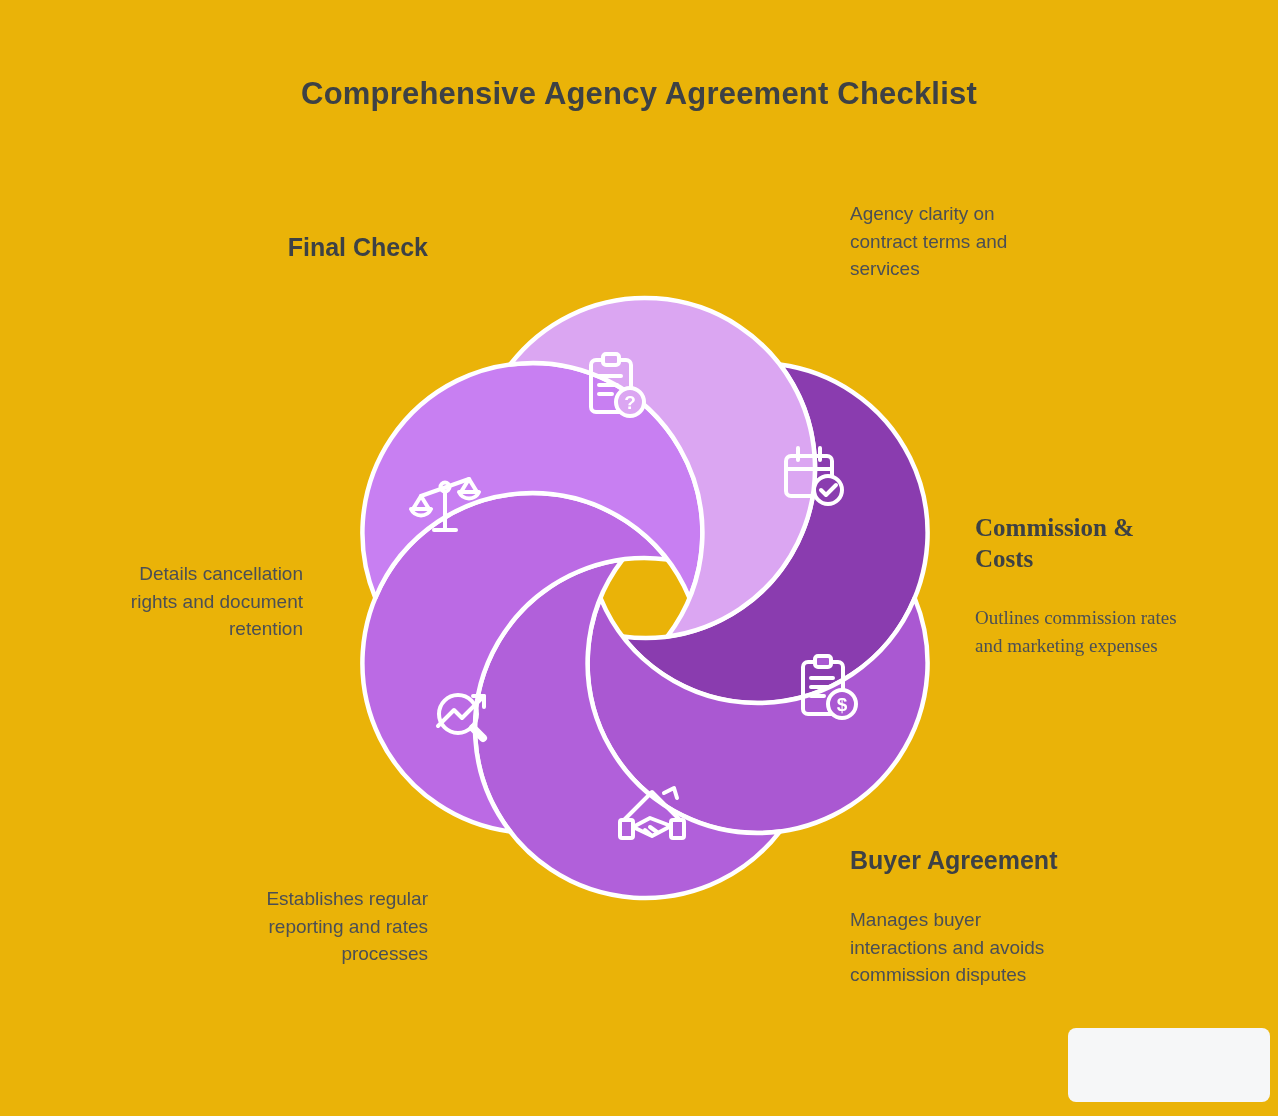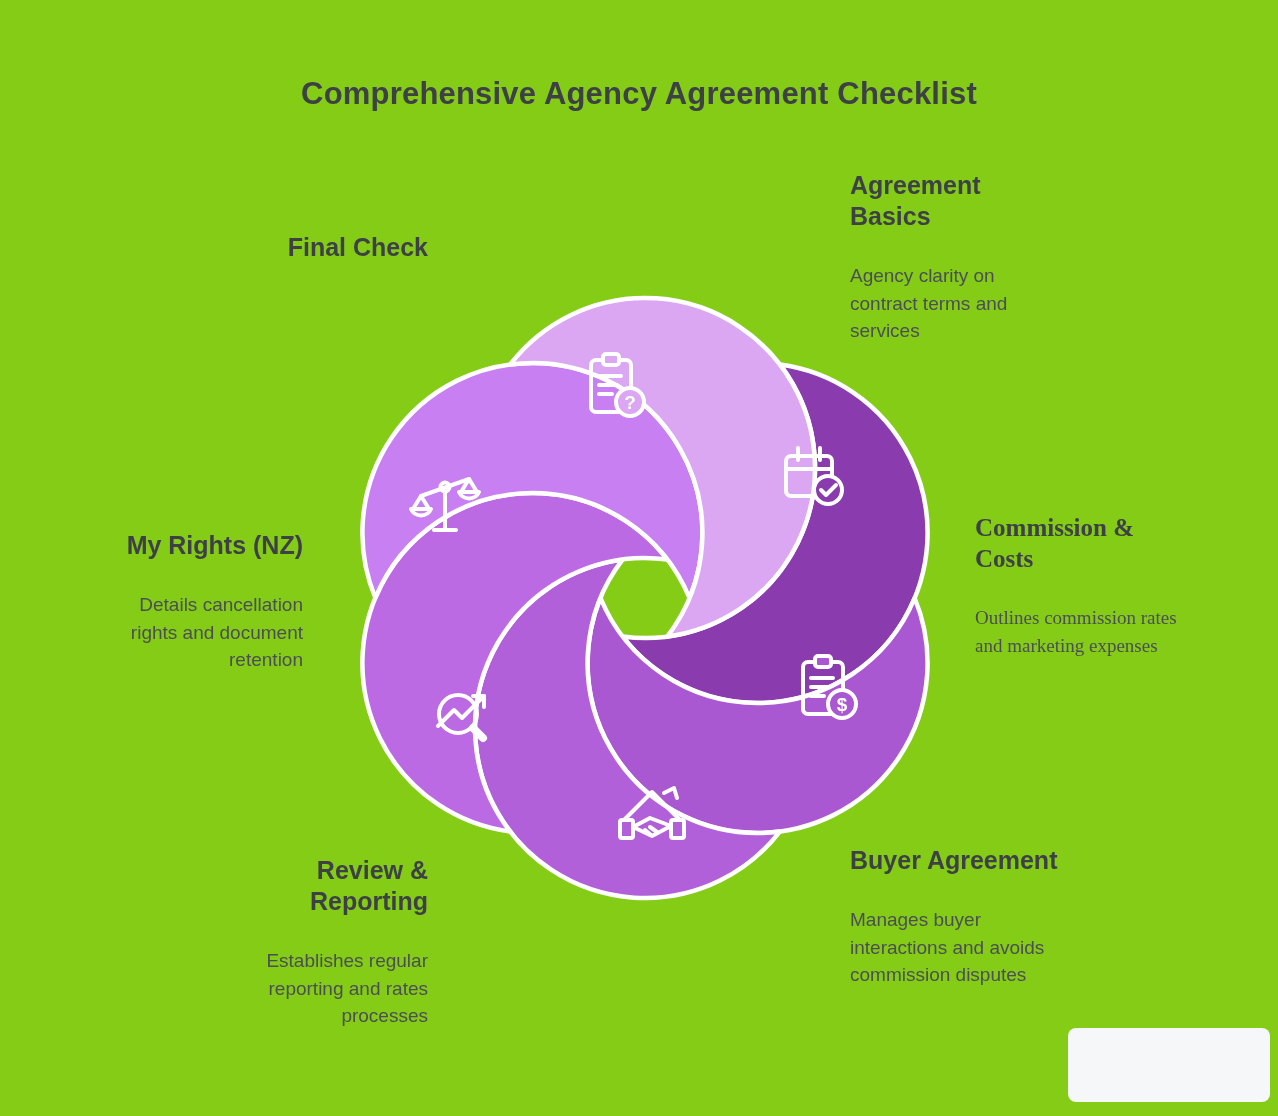--- a/index.html
+++ b/index.html
@@ -1,21 +1,21 @@
 <!DOCTYPE html>
 <html><head>
 <meta charset="utf-8">
 <style>
   html,body { margin:0; padding:0; }
   body { font-family: "Liberation Sans", sans-serif; }
   .canvas {
     position: relative;
     width: 1278px;
     height: 1116px;
-    background: #84cc16;
+    background: #eab308;
     overflow: hidden;
   }
   .page-title {
     position: absolute;
     top: 76px;
     left: 0;
     width: 100%;
     text-align: center;
     font-size: 31px;
     font-weight: 700;
@@ -143,41 +143,38 @@
     <svg width="80" height="80" viewBox="0 0 80 80">
       <rect class="icon-stroke" x="17" y="14" width="40" height="52" rx="5"></rect>
       <rect class="petal-fill" x="29" y="8" width="16" height="11" rx="3"></rect>
       <path class="icon-stroke" d="M25 30 h22 M25 39 h18 M25 48 h13"></path>
       <circle class="petal-fill" cx="56" cy="56" r="14"></circle>
       <text class="badge-glyph" x="56" y="63">?</text>
     </svg>
   </div>
 
   <div class="seg-label" style="left:850px; top:170px; width:200px;">
-    <h2 class="seg-title" style="width:165px;">Agreement Basics</h2>
     <p class="seg-desc" style="width:200px;">Agency clarity on contract terms and services</p>
   </div>
 
   <div class="seg-label" style="left:975px; top:512px; width:220px;font-family:Liberation Serif, serif;">
     <h2 class="seg-title" style="width:200px;">Commission &amp; Costs</h2>
     <p class="seg-desc" style="width:215px;">Outlines commission rates and marketing expenses</p>
   </div>
 
   <div class="seg-label" style="left:850px; top:845px; width:240px;">
     <h2 class="seg-title" style="width:240px;">Buyer Agreement</h2>
     <p class="seg-desc" style="width:225px;">Manages buyer interactions and avoids commission disputes</p>
   </div>
 
   <div class="seg-label align-right" style="right:850px; top:855px; width:210px;">
-    <h2 class="seg-title" style="width:135px; margin-left:75px;">Review &amp; Reporting</h2>
     <p class="seg-desc" style="width:200px; margin-left:10px;">Establishes regular reporting and rates processes</p>
   </div>
 
   <div class="seg-label align-right" style="right:975px; top:530px; width:230px;">
-    <h2 class="seg-title" style="width:230px;">My Rights (NZ)</h2>
     <p class="seg-desc" style="width:205px; margin-left:25px;">Details cancellation rights and document retention</p>
   </div>
 
   <div class="seg-label align-right" style="right:850px; top:232px; width:260px;">
     <h2 class="seg-title" style="width:260px;">Final Check</h2>
   </div>
 
   <div class="watermark"></div>
 
 </div>

